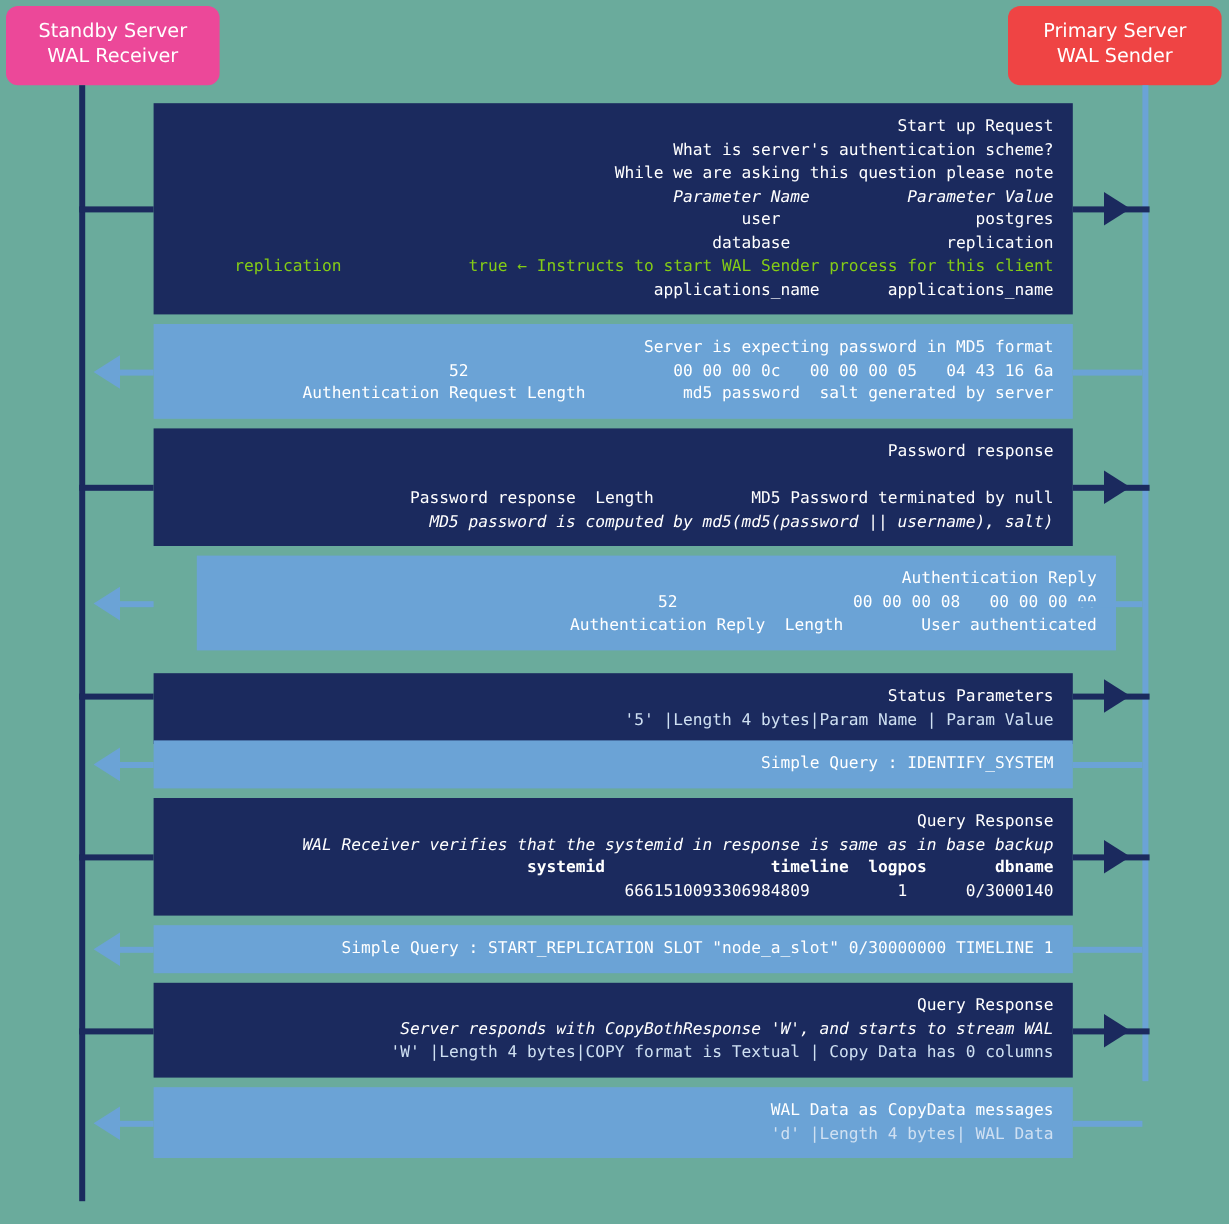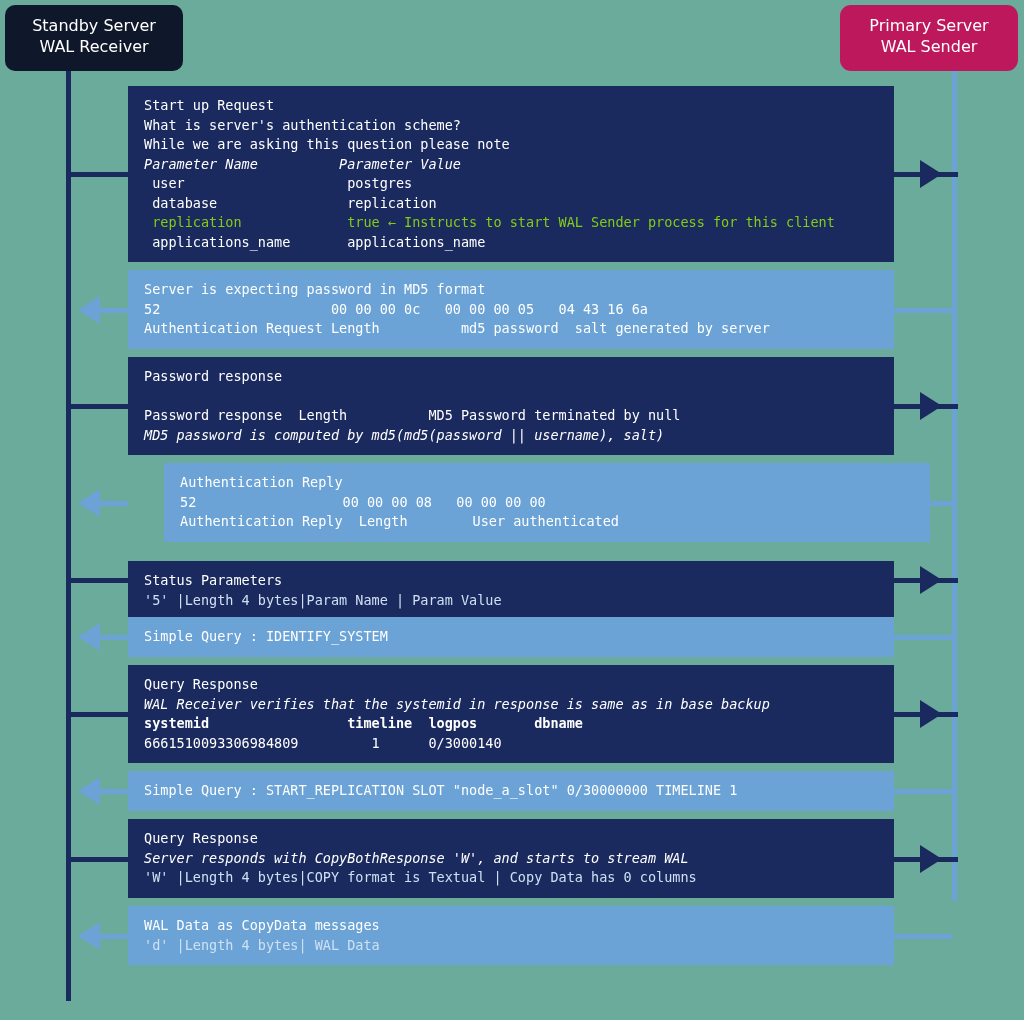--- a/index.html
+++ b/index.html
@@ -20,26 +20,25 @@
     text-align:center;
     font-family:"DejaVu Sans", sans-serif;
     font-size:16px;
     line-height:21px;
     padding:10px 14px;
     box-sizing:border-box;
     font-weight:400;
   }
   .node-standby{
     left:5px;top:5px;width:178px;height:66px;
-    background:#0f172a;
+    background:#ec4899;
   }
   .node-primary{
     left:840px;top:5px;width:178px;height:66px;
-    background:#be185d;
-    border-radius:11px;
+    background:#ef4444;
   }
 
   
   .rail{
     position:absolute;
     width:5px;
     background:#1b2a5e;
   }
   .rail-left{left:66px;top:71px;height:930px;}
   .rail-right{left:952px;top:71px;height:830px;background:#6ba3d6;}
@@ -48,20 +47,21 @@
   .msg{
     position:absolute;
     left:128px;
     width:766px;
     box-sizing:border-box;
     padding:10px 16px;
     font-size:13.5px;
     line-height:19.5px;
     white-space:pre;
     letter-spacing:0px;
+    text-align:right;
   }
   .msg.dark{background:#1b2a5e;color:#ffffff;}
   .msg.light{background:#6ba3d6;color:#ffffff;}
   .msg .it{font-style:italic;}
   .msg .red{color:#84cc16;}
   .msg .pale{color:#cfe0f2;}
   .msg .bold{font-weight:bold;}
 
   
   .stub{position:absolute;height:5px;}

